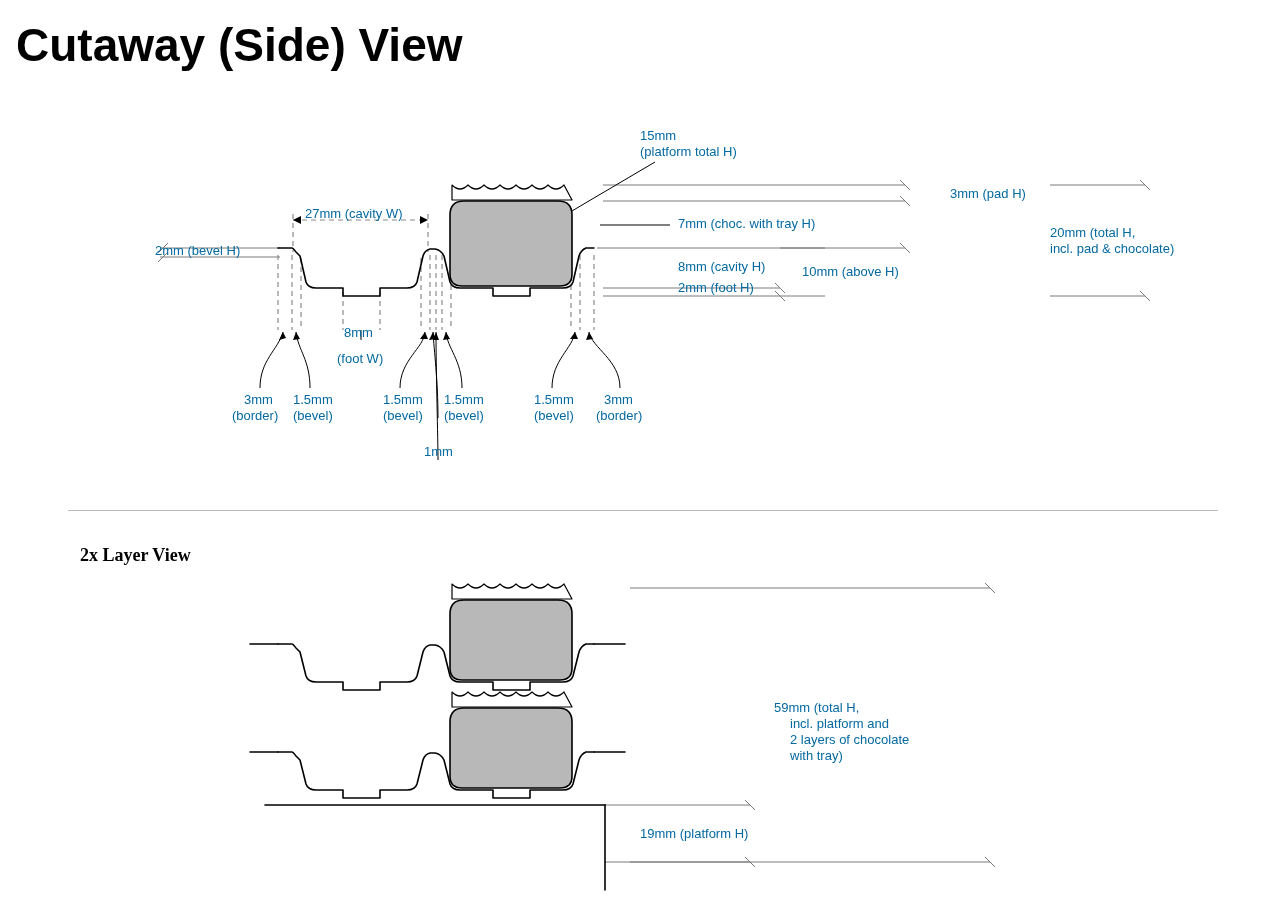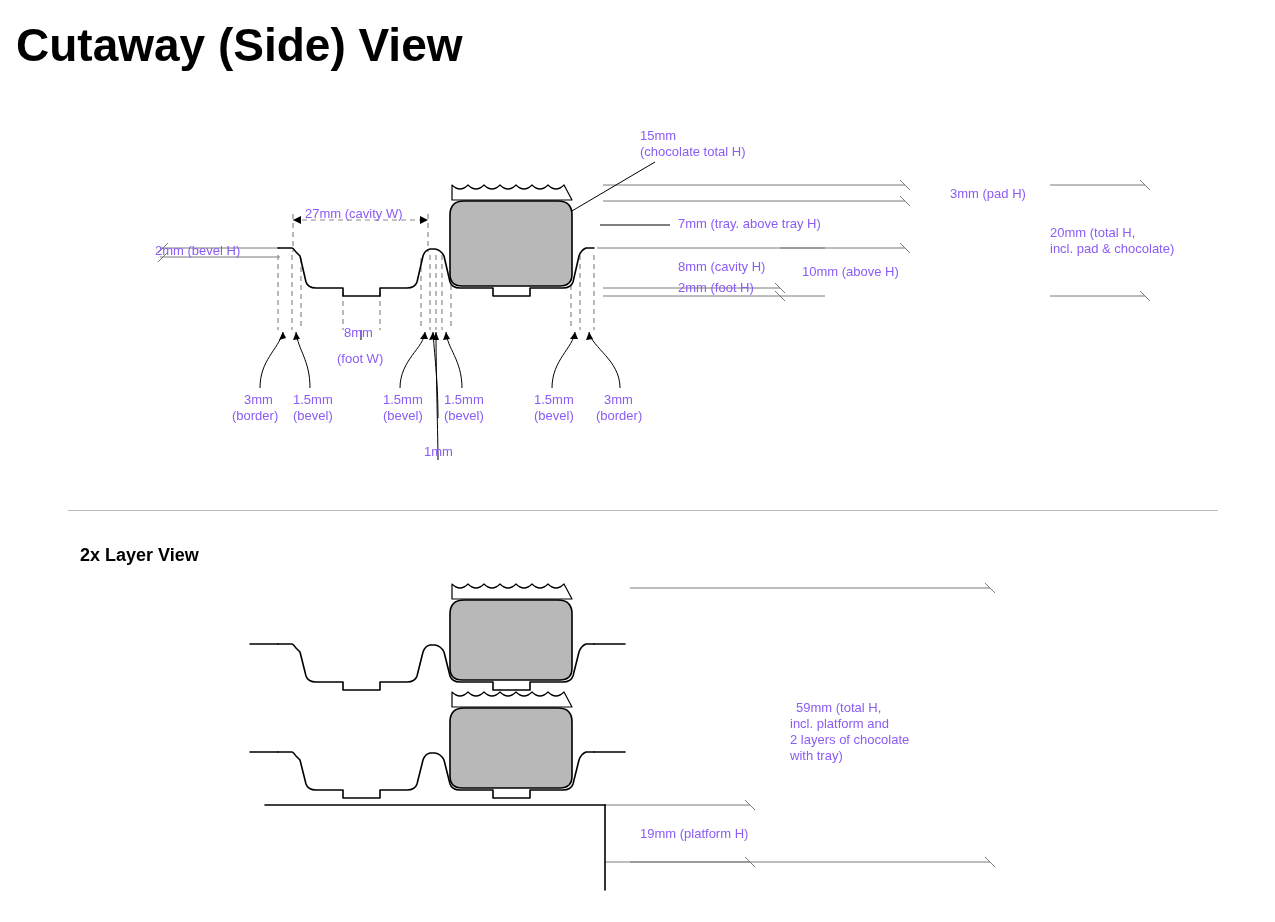--- a/index.html
+++ b/index.html
@@ -1,21 +1,21 @@
 <!DOCTYPE html>
 <html><head>
 <meta charset="utf-8">
 <style>
   html,body{margin:0;padding:0;background:#fff;}
   body{font-family:Arial,Helvetica,sans-serif;color:#000;}
   .page{width:1225px;height:922px;position:relative;}
   h1{margin:0;position:absolute;left:16px;top:18px;font-size:46px;font-weight:bold;}
-  .sub{position:absolute;left:80px;top:545px;font-size:18px;font-weight:bold;}
+  .sub{position:absolute;left:80px;top:545px;font-size:18px;font-weight:bold;font-family:Liberation Serif, serif;}
   .hr{position:absolute;left:68px;top:510px;width:1150px;height:1px;background:#bbb;}
-  .lbl{position:absolute;font-size:13px;line-height:1.25;color:#8b5cf6;white-space:nowrap;}
+  .lbl{position:absolute;font-size:13px;line-height:1.25;color:#0369a1;white-space:nowrap;}
   svg{position:absolute;}
   .fill-choc{fill:#b8b8b8;}
   .lead{stroke:#7a7a7a;stroke-width:1;fill:none;}
   .lead-end{stroke:#7a7a7a;stroke-width:1;}
   .outline{fill:none;stroke:#000;stroke-width:1.6;stroke-linecap:round;stroke-linejoin:round;}
   .dash{stroke:#8a8a8a;stroke-width:1.2;stroke-dasharray:5 4;fill:none;}
   .arrow{stroke:#000;stroke-width:1;fill:none;}
   .arrowhead{fill:#000;}
 </style>
 </head>
@@ -117,27 +117,27 @@
     Q425 250 430 249
     L435 249
     Q441 250 444 256 L450 282 Q452 288 460 288 L493 288
     L493 296 L530 296 L530 288
     L563 288 Q571 288 573 282 L579 256
     Q581 250 586 248 L594 248"></path>
 
 </svg>
 
 <div class="lbl" style="left:640px;top:128px">15mm</div>
-<div class="lbl" style="left:640px;top:144px">(chocolate total H)</div>
+<div class="lbl" style="left:640px;top:144px">(platform total H)</div>
 <div class="lbl" style="left:950px;top:186px">3mm (pad H)</div>
 <div class="lbl" style="left:1050px;top:225px">20mm (total H,</div>
 <div class="lbl" style="left:1050px;top:241px">incl. pad &amp; chocolate)</div>
 <div class="lbl" style="left:305px;top:206px">27mm (cavity W)</div>
 <div class="lbl" style="left:155px;top:243px">2mm (bevel H)</div>
-<div class="lbl" style="left:678px;top:216px">7mm (tray. above tray H)</div>
+<div class="lbl" style="left:678px;top:216px">7mm (choc. with tray H)</div>
 <div class="lbl" style="left:678px;top:259px">8mm (cavity H)</div>
 <div class="lbl" style="left:678px;top:280px">2mm (foot H)</div>
 <div class="lbl" style="left:802px;top:264px">10mm (above H)</div>
 <div class="lbl" style="left:344px;top:325px">8mm</div>
 <div class="lbl" style="left:337px;top:351px">(foot W)</div>
 
 <div class="lbl" style="left:244px;top:392px;text-align:center">3mm</div>
 <div class="lbl" style="left:232px;top:408px">(border)</div>
 <div class="lbl" style="left:293px;top:392px">1.5mm</div>
 <div class="lbl" style="left:293px;top:408px">(bevel)</div>
@@ -199,18 +199,18 @@
       Q441 86 444 92 L450 116 Q452 122 460 122 L493 122
       L493 130 L530 130 L530 122
       L563 122 Q571 122 573 116 L579 92
       Q581 86 586 84 L594 84"></path>
     <line class="outline" x1="250" y1="84" x2="278" y2="84"></line>
     <line class="outline" x1="594" y1="84" x2="625" y2="84"></line>
   </g>
 </svg>
 
 <div class="lbl" style="left:640px;top:826px">19mm (platform H)</div>
-<div class="lbl" style="left:796px;top:700px">59mm (total H,</div>
+<div class="lbl" style="left:774px;top:700px">59mm (total H,</div>
 <div class="lbl" style="left:790px;top:716px">incl. platform and</div>
 <div class="lbl" style="left:790px;top:732px">2 layers of chocolate</div>
 <div class="lbl" style="left:790px;top:748px">with tray)</div>
 
 </div>
 
 </body></html>

